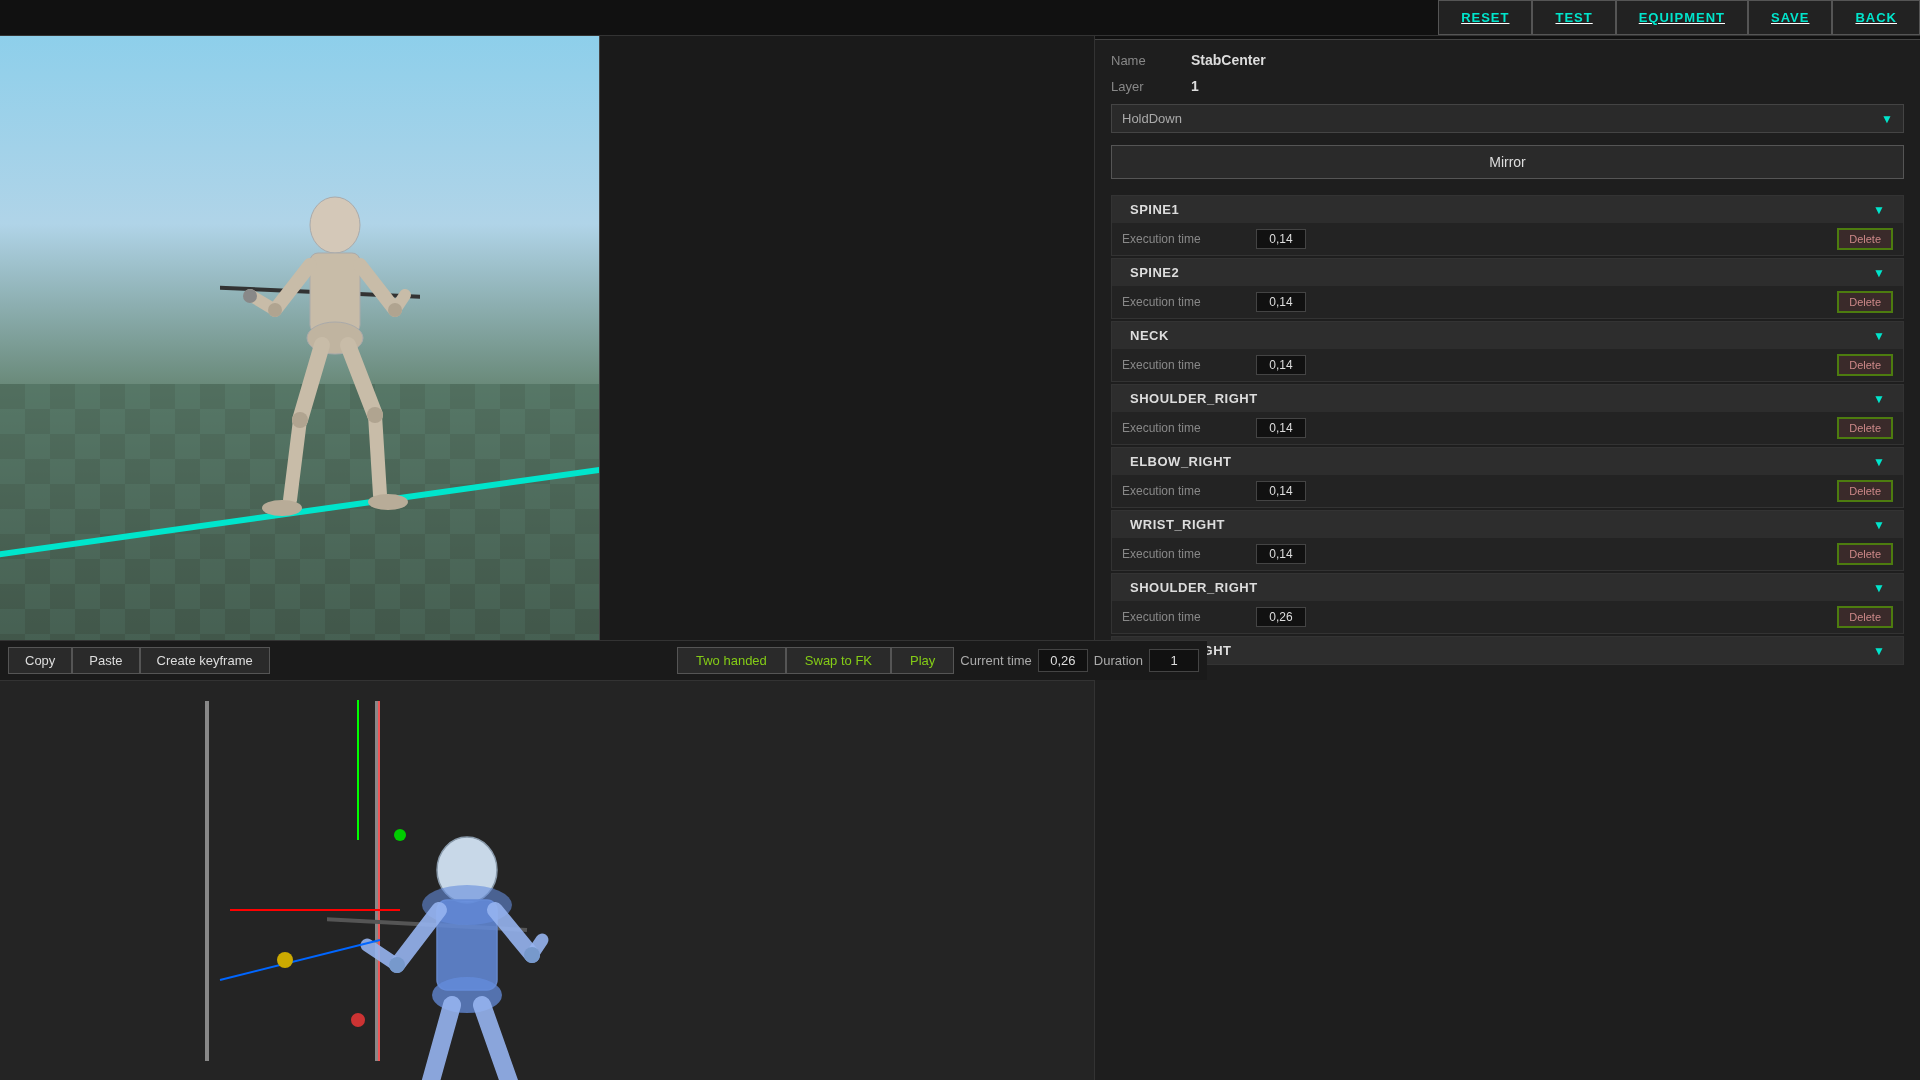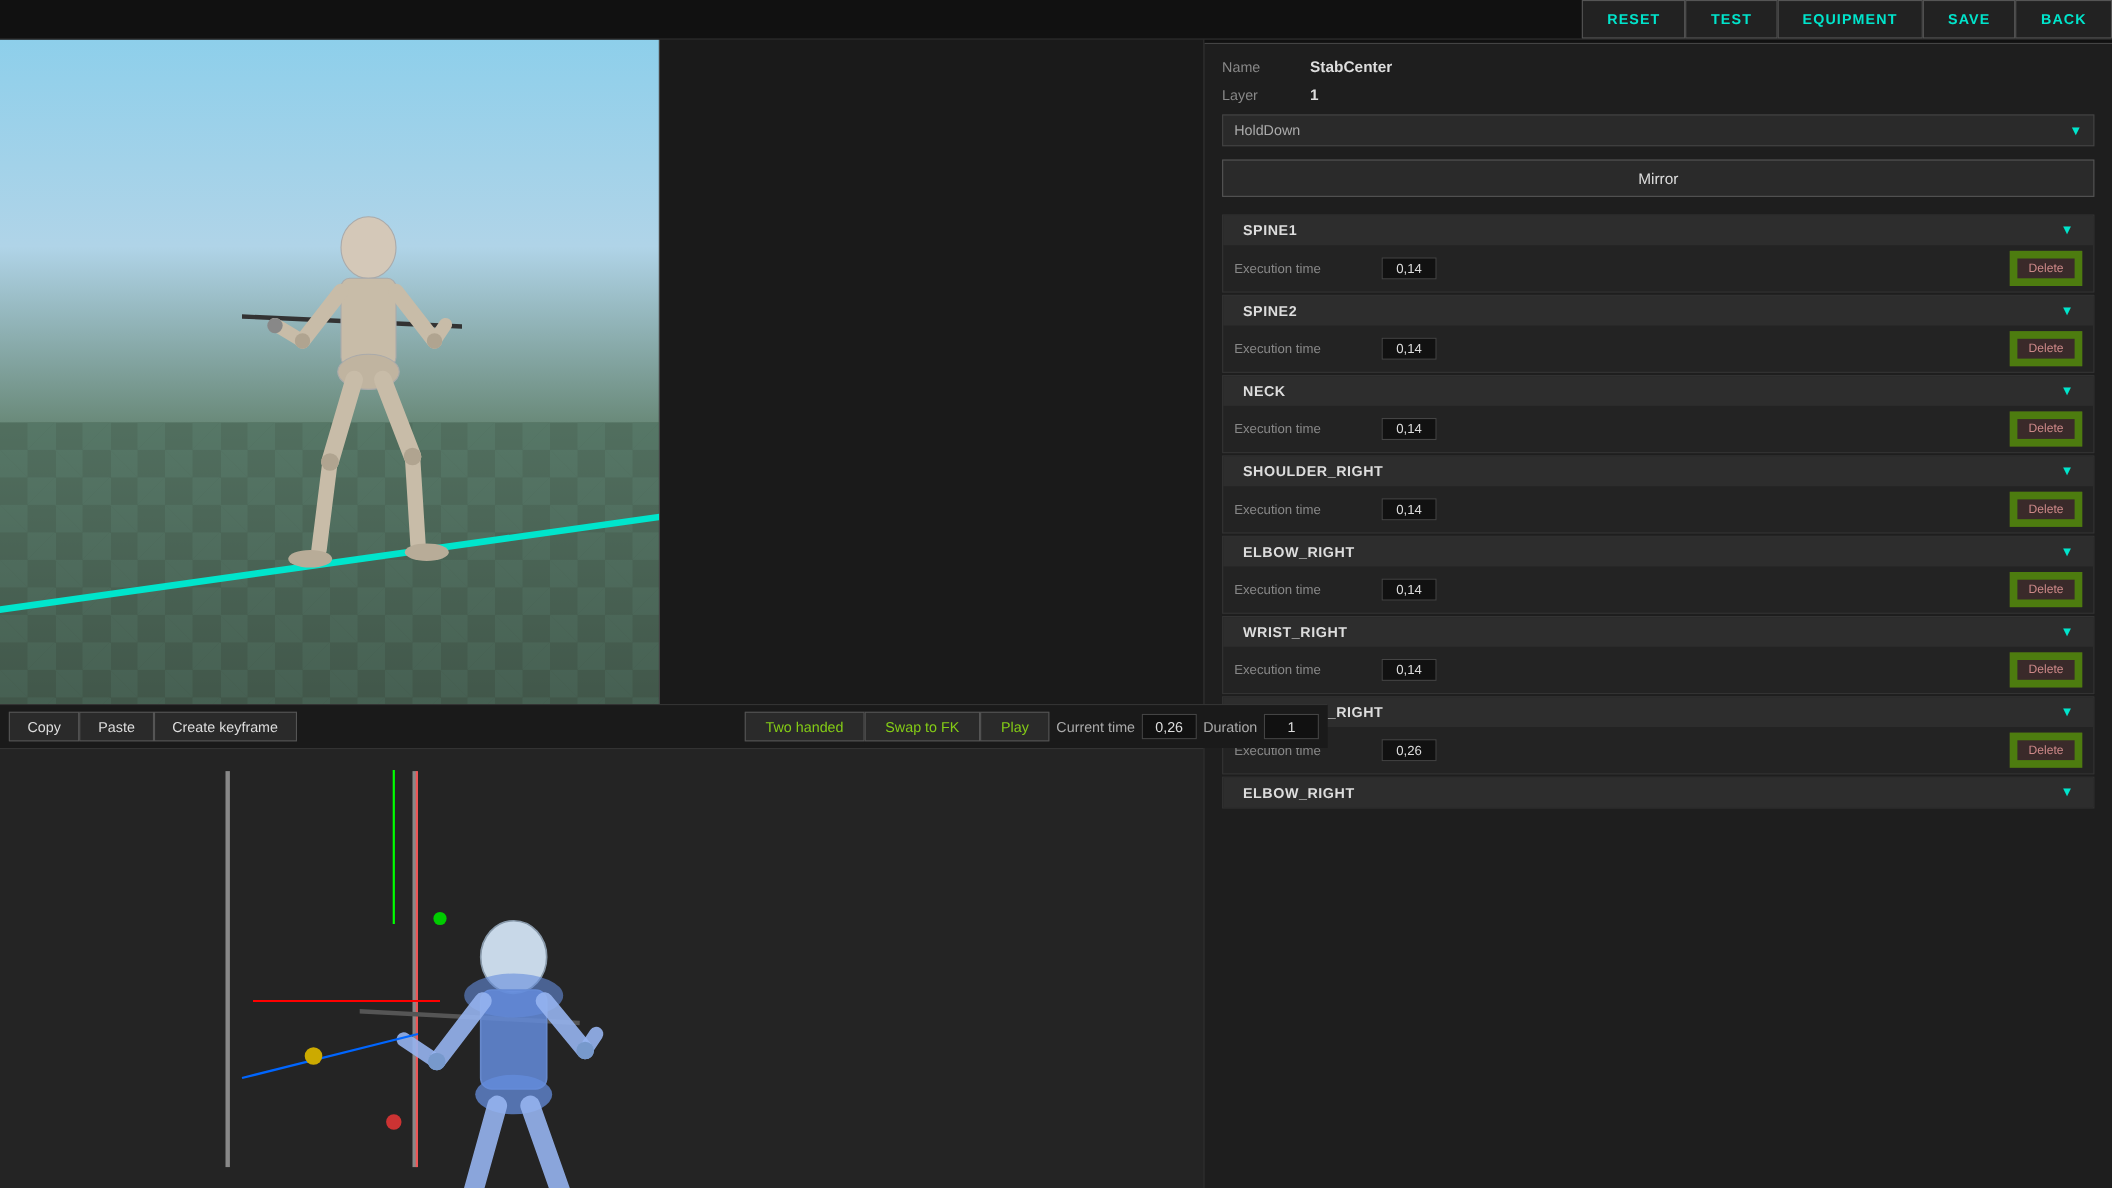--- a/index.html
+++ b/index.html
@@ -18,20 +18,21 @@
       position: absolute;
       top: 0;
       left: 0;
       right: 0;
       height: 36px;
       background: #111;
       display: flex;
       justify-content: flex-end;
       border-bottom: 1px solid #333;
       z-index: 10;
+      text-decoration: underline;
     }
     .toolbar-btn {
       background: #222;
       border: 1px solid #555;
       color: #00e5cc;
       font-size: 13px;
       font-weight: bold;
       padding: 6px 22px;
       cursor: pointer;
       letter-spacing: 1px;
@@ -275,21 +276,21 @@
 
     
     .bone-entry {
       margin-bottom: 2px;
       border: 1px solid #333;
       background: #232323;
     }
 
     .bone-header {
       display: flex;
-      align-items: flex-start;
+      align-items: flex-end;
       padding: 6px 18px;
       background: #2d2d2d;
       cursor: pointer;
     }
 
     .bone-name {
       flex: 1;
       color: #ddd;
       font-size: 13px;
       font-weight: bold;
@@ -319,21 +320,21 @@
       font-size: 12px;
       background: #111;
       border: 1px solid #444;
       padding: 2px 8px;
       min-width: 50px;
       text-align: center;
     }
 
     .delete-btn {
       background: #3a2a2a;
-      border: 7px solid #4d7c0f;
+      border: 2px solid #4d7c0f;
       color: #cc8888;
       font-size: 11px;
       padding: 3px 10px;
       cursor: pointer;
       margin-left: auto;
     }
 
     
     #viewport-left::after {
       content: '';

